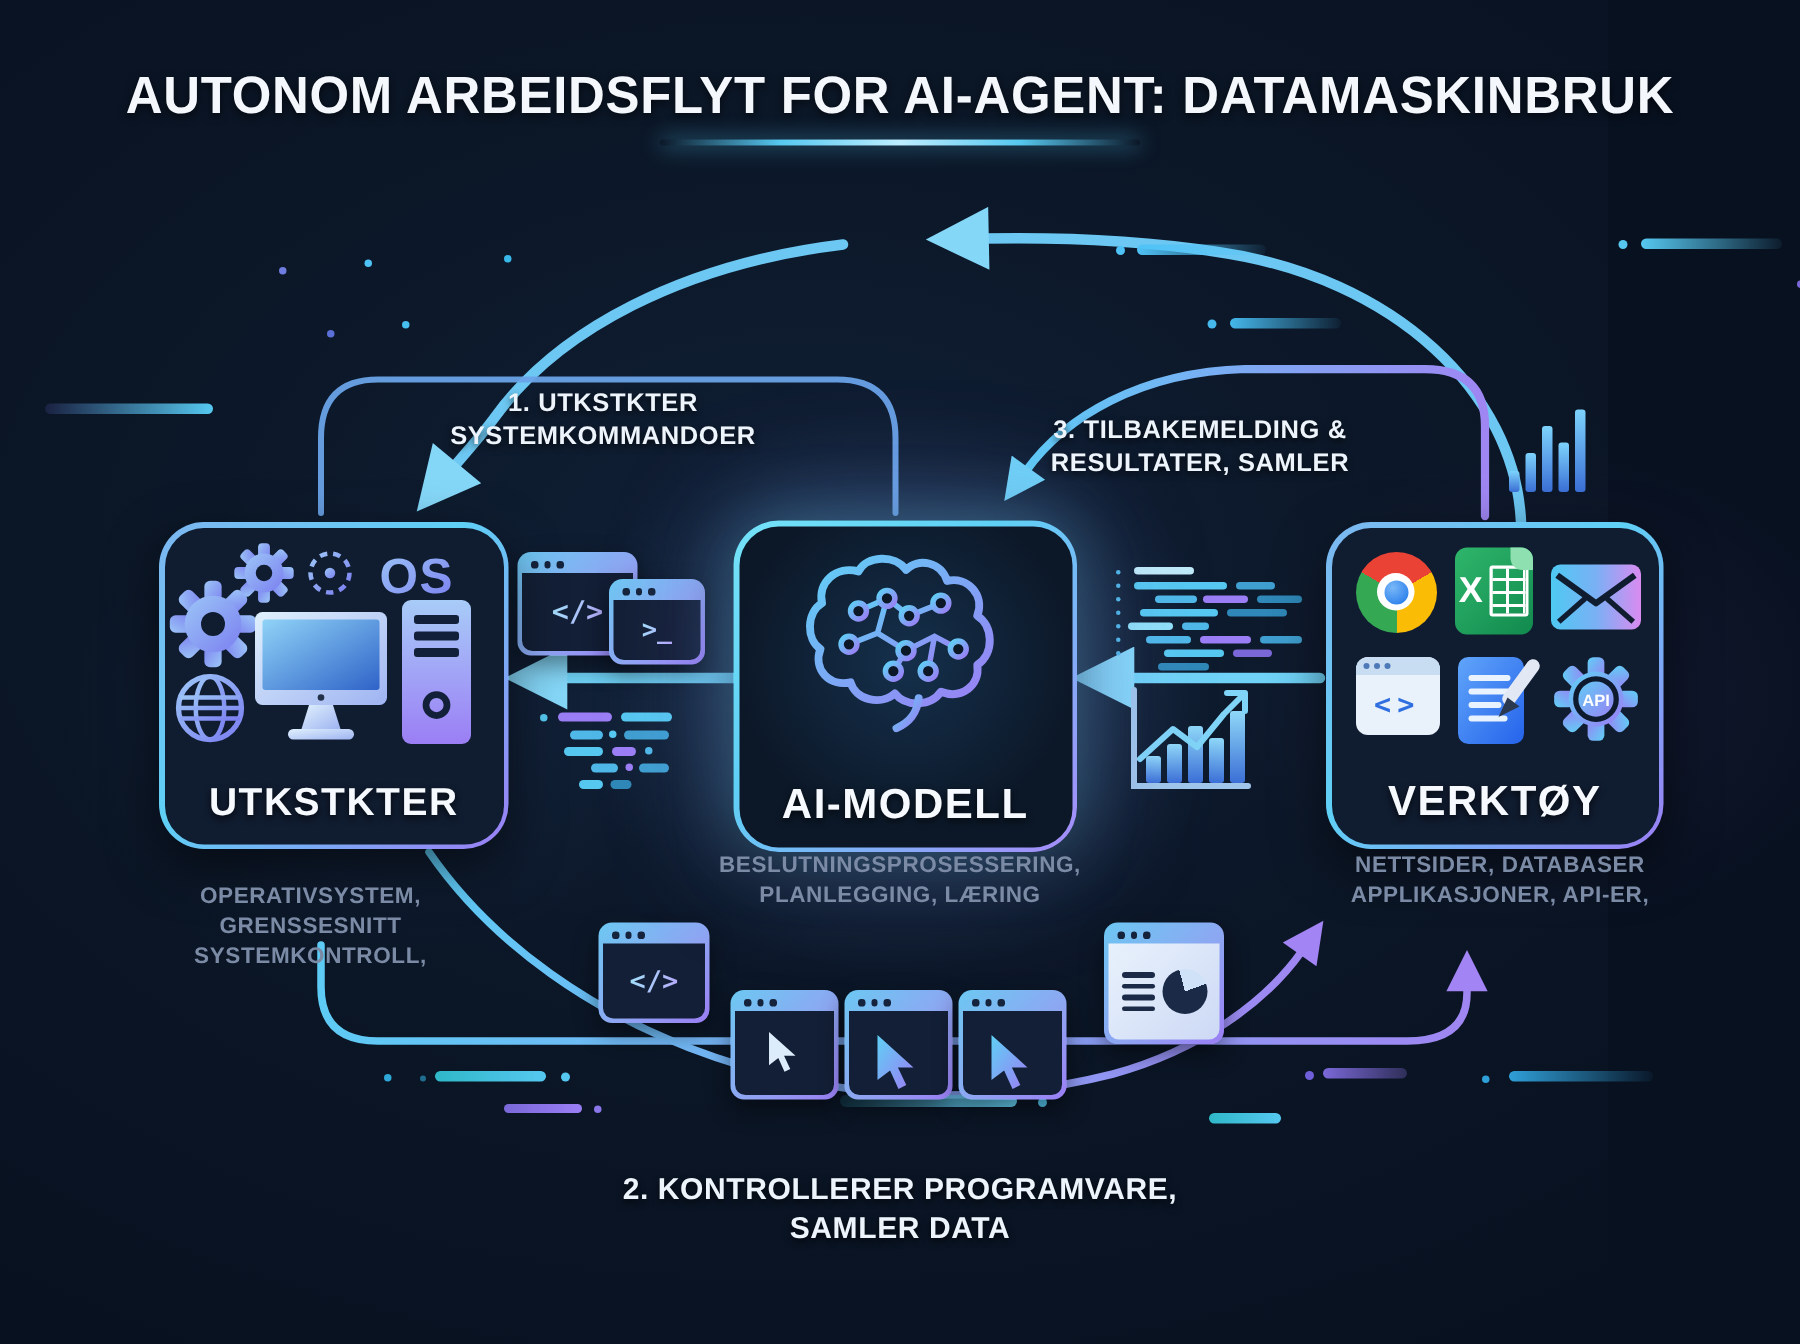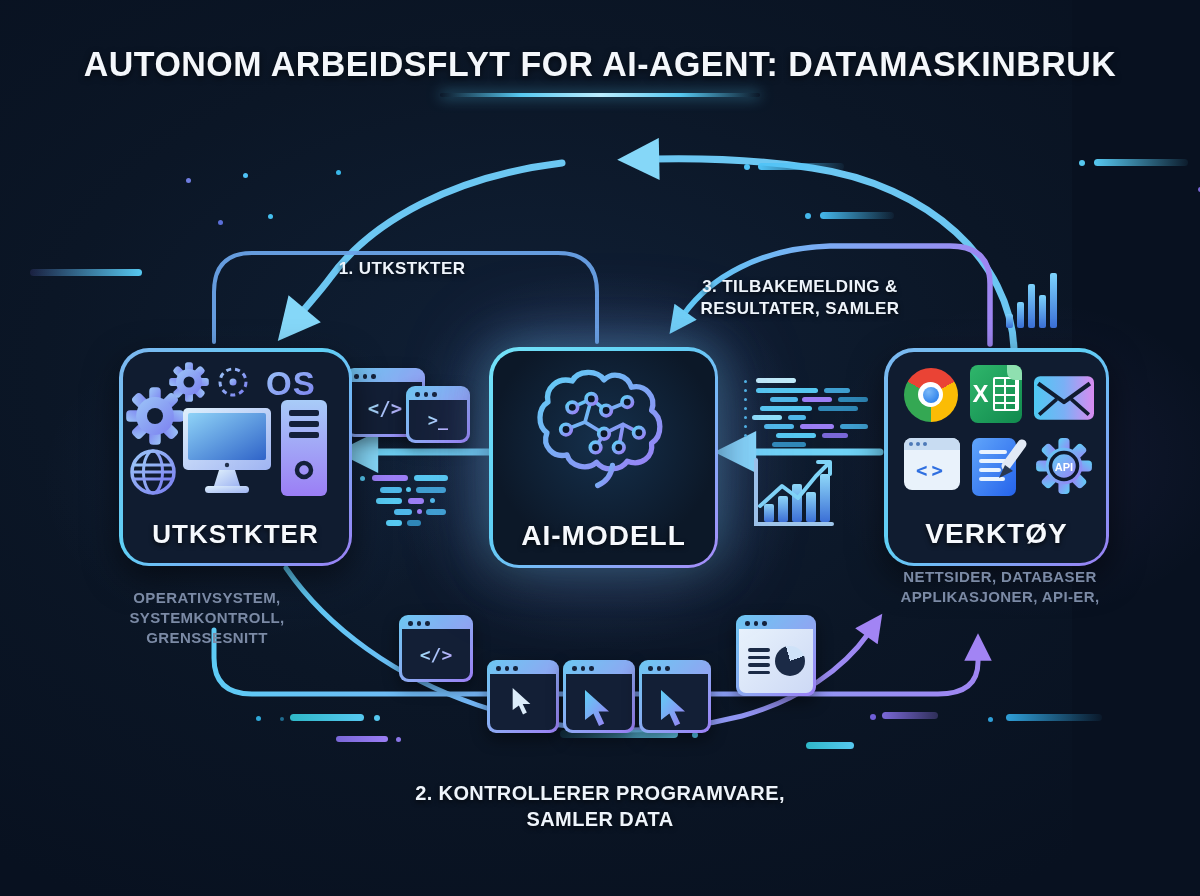--- a/index.html
+++ b/index.html
@@ -320,21 +320,21 @@
       <span class="rlines">
           <i></i>
           <i></i>
           <i></i>
           <i></i>
         </span>
       <span class="rpie"></span>
     </div>
   </div>
 
-  <div class="node" style="left:119px;top:348px;width:226px;height:211px">
+  <div class="node" style="left:106px;top:348px;width:226px;height:211px">
     <div class="node-inner">
       <svg width="220" height="152" viewBox="0 0 220 152" style="position:absolute;left:0;top:8px">
         <g>
           <use href="#gearT" fill="url(#gBlue)" transform="translate(32,56) scale(1.6)"></use>
           <circle cx="32" cy="56" r="8" fill="#101c30"></circle>
         </g>
         <g>
           <use href="#gearT" fill="url(#gBlue)" transform="translate(66,22) scale(1.1)"></use>
           <circle cx="66" cy="22" r="5.5" fill="#101c30"></circle>
         </g>
@@ -431,32 +431,37 @@
         <use href="#gearT" fill="url(#gCyanPurple)" transform="scale(1.55)"></use>
         <circle r="13.5" fill="url(#gCyanPurple)" stroke="#0e1a2e" stroke-width="3.5"></circle>
         <text y="4.5" text-anchor="middle" font-size="11" font-weight="bold" fill="#ffffff" font-family="Liberation Sans, sans-serif">API</text>
       </svg>
       <div class="node-label" style="font-size:28px">VERKTØY</div>
     </div>
   </div>
 
   <div class="flowlabel" style="left:262px;top:258px;width:280px">
     <div>1. UTKSTKTER</div>
+    <div>SYSTEMKOMMANDOER</div>
   </div>
   <div class="flowlabel" style="left:655px;top:276px;width:290px">
     <div>3. TILBAKEMELDING &amp;</div>
     <div>RESULTATER, SAMLER</div>
   </div>
   <div class="flowlabel" style="left:400px;top:780px;width:400px;font-size:20px;line-height:26px">
     <div>2. KONTROLLERER PROGRAMVARE,</div>
     <div>SAMLER DATA</div>
   </div>
 
   <div class="sublabel" style="left:67px;top:588px;width:280px">
     <div>OPERATIVSYSTEM,</div>
+    <div>GRENSSESNITT</div>
     <div>SYSTEMKONTROLL,</div>
-    <div>GRENSSESNITT</div>
+  </div>
+  <div class="sublabel" style="left:440px;top:567px;width:320px">
+    <div>BESLUTNINGSPROSESSERING,</div>
+    <div>PLANLEGGING, LÆRING</div>
   </div>
   <div class="sublabel" style="left:840px;top:567px;width:320px">
     <div>NETTSIDER, DATABASER</div>
     <div>APPLIKASJONER, API-ER,</div>
   </div>
 </div>
 
 </body></html>

